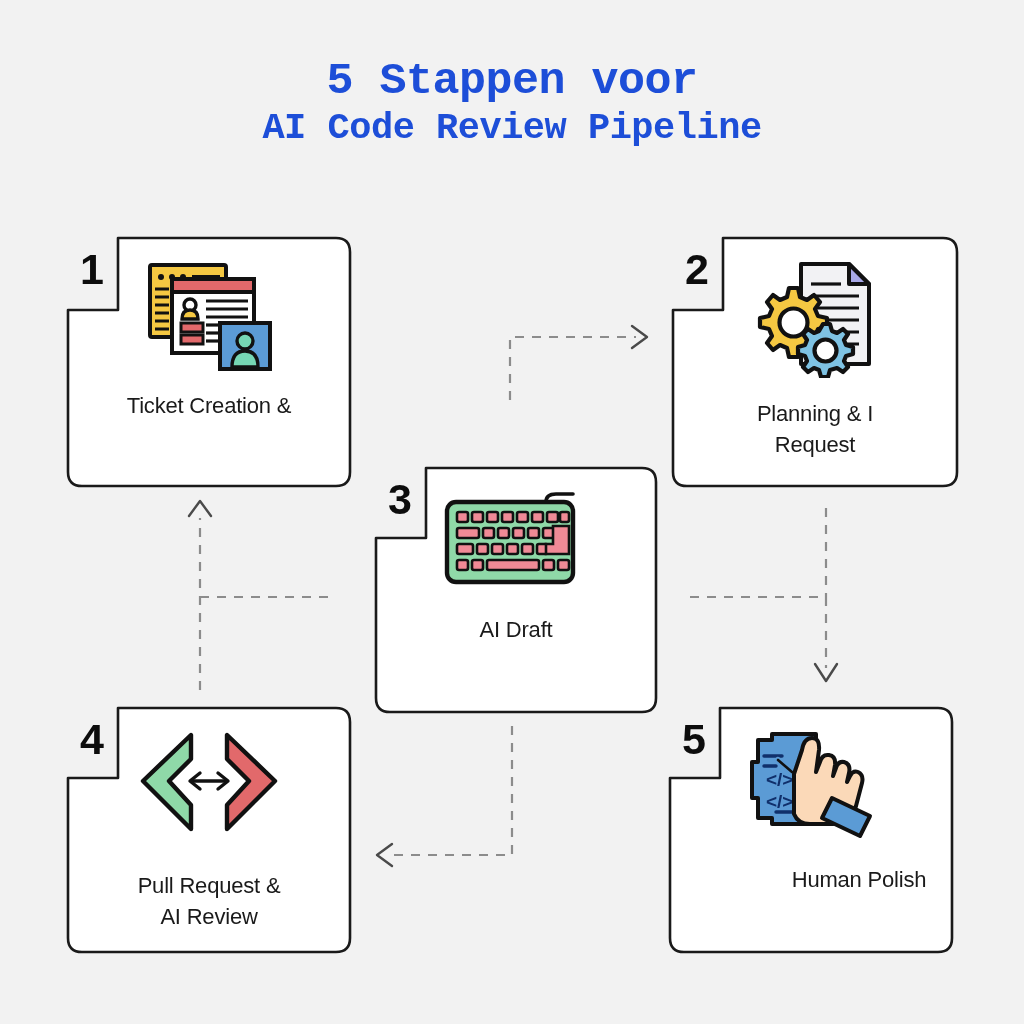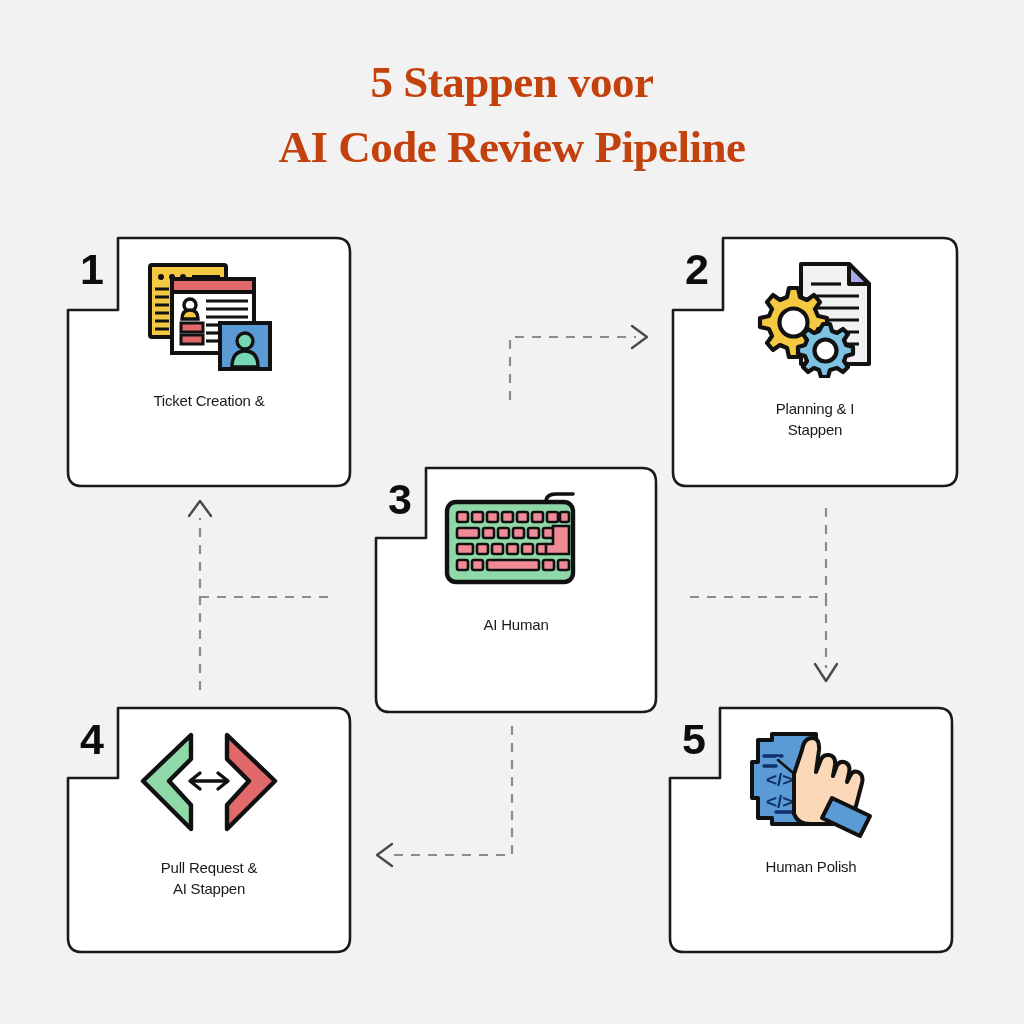--- a/index.html
+++ b/index.html
@@ -23,27 +23,27 @@
   .title-block {
     position: absolute;
     top: 58px;
     left: 0;
     width: 1024px;
     text-align: center;
     line-height: 1.08;
   }
   .title-line {
     display: block;
-    font-family: Liberation Serif, serif;
+    font-family: Liberation Mono, monospace;
     font-weight: bold;
-    color: #c2410c;
+    color: #1d4ed8;
     letter-spacing: -0.5px;
   }
   .title-line-1 { font-size: 45px; }
-  .title-line-2 { font-size: 45px; margin-top: 16px; }
+  .title-line-2 { font-size: 37px; margin-top: 2px; }
 
   .card {
     position: absolute;
     box-sizing: border-box;
     background: #ffffff;
   }
   .card-svg {
     position: absolute;
     inset: 0;
     width: 100%;
@@ -69,21 +69,21 @@
     display: flex;
     justify-content: center;
     align-items: center;
   }
   .card-label {
     position: absolute;
     left: 0;
     width: 100%;
     text-align: center;
     font-family: "Liberation Sans", sans-serif;
-    font-size: 15px;
+    font-size: 22px;
     color: #1a1a1a;
     line-height: 1.42;
     letter-spacing: -0.2px;
   }
   .card-label .lbl-line { display: block; }
   .connectors {
     position: absolute;
     inset: 0;
     width: 1024px;
     height: 1024px;
@@ -198,21 +198,21 @@
 
           <path d="M40,30 L49,30 L51,39 L58,42 L65,37 L71,44 L66,51 L69,58 L78,60 L78,69 L69,71 L66,78 L71,85 L65,92 L58,87 L51,90 L49,99 L40,99 L38,90 L31,87 L24,92 L18,85 L23,78 L20,71 L11,69 L11,60 L20,58 L23,51 L18,44 L24,37 L31,42 L38,39 Z" fill="#f5c842" stroke="#111" stroke-width="4.2" stroke-linejoin="round"></path>
           <circle cx="44.5" cy="64.5" r="14" fill="#ffffff" stroke="#111" stroke-width="4.2"></circle>
 
           <path d="M74,66 L81,66 L83,73 L88,75 L94,71 L99,76 L95,82 L97,87 L104,89 L104,96 L97,98 L95,103 L99,109 L94,114 L88,110 L81,112 L79,119 L72,119 L70,112 L65,110 L59,114 L54,109 L58,103 L56,98 L49,96 L49,89 L56,87 L58,82 L54,76 L59,71 L65,75 L70,73 Z" fill="#7ec2e3" stroke="#111" stroke-width="4.2" stroke-linejoin="round"></path>
           <circle cx="76.5" cy="92.5" r="11" fill="#ffffff" stroke="#111" stroke-width="4.2"></circle>
         </svg>
       </div>
       <div class="card-label" style="top:162px;">
         <span class="lbl-line">Planning &amp; I</span>
-        <span class="lbl-line">Stappen</span>
+        <span class="lbl-line">Request</span>
       </div>
     </div>
   </div>
 
   <div class="card" style="left:374px; top:466px; width:284px; height:250px; background:transparent;">
     <svg class="card-svg" viewBox="0 0 284 250" preserveAspectRatio="none">
       <path d="M52,2 L268,2 Q282,2 282,16 L282,232 Q282,246 268,246 L16,246 Q2,246 2,232 L2,72 L52,72 Z" fill="#ffffff" stroke="#1a1a1a" stroke-width="2.6" stroke-linejoin="round"></path>
     </svg>
     <div class="card-inner">
       <div class="card-num" style="left:14px; top:12px;">3</div>
@@ -249,21 +249,21 @@
 
             <rect x="16" y="72" width="11" height="10" rx="2"></rect>
             <rect x="31" y="72" width="11" height="10" rx="2"></rect>
             <rect x="46" y="72" width="52" height="10" rx="2"></rect>
             <rect x="102" y="72" width="11" height="10" rx="2"></rect>
             <rect x="117" y="72" width="11" height="10" rx="2"></rect>
           </g>
         </svg>
       </div>
       <div class="card-label" style="top:148px;">
-        <span class="lbl-line">AI Human</span>
+        <span class="lbl-line">AI Draft</span>
       </div>
     </div>
   </div>
 
   <div class="card" style="left:66px; top:706px; width:286px; height:250px; background:transparent;">
     <svg class="card-svg" viewBox="0 0 286 250" preserveAspectRatio="none">
       <path d="M52,2 L270,2 Q284,2 284,16 L284,232 Q284,246 270,246 L16,246 Q2,246 2,232 L2,72 L52,72 Z" fill="#ffffff" stroke="#1a1a1a" stroke-width="2.6" stroke-linejoin="round"></path>
     </svg>
     <div class="card-inner">
       <div class="card-num" style="left:14px; top:12px;">4</div>
@@ -272,23 +272,23 @@
 
           <path d="M62,6 L62,30 L40,52 L62,76 L62,100 L14,52 Z" fill="#8fd9a8" stroke="#111" stroke-width="4.4" stroke-linejoin="round"></path>
 
           <path d="M98,6 L98,30 L120,52 L98,76 L98,100 L146,52 Z" fill="#e2696b" stroke="#111" stroke-width="4.4" stroke-linejoin="round"></path>
 
           <line x1="62" y1="52" x2="98" y2="52" stroke="#111" stroke-width="3.4"></line>
           <path d="M71,44 L61,52 L71,60" fill="none" stroke="#111" stroke-width="3.4" stroke-linecap="round" stroke-linejoin="round"></path>
           <path d="M89,44 L99,52 L89,60" fill="none" stroke="#111" stroke-width="3.4" stroke-linecap="round" stroke-linejoin="round"></path>
         </svg>
       </div>
-      <div class="card-label" style="top:151px;">
+      <div class="card-label" style="top:164px;">
         <span class="lbl-line">Pull Request &amp;</span>
-        <span class="lbl-line">AI Stappen</span>
+        <span class="lbl-line">AI Review</span>
       </div>
     </div>
   </div>
 
   <div class="card" style="left:668px; top:706px; width:286px; height:250px; background:transparent;">
     <svg class="card-svg" viewBox="0 0 286 250" preserveAspectRatio="none">
       <path d="M52,2 L270,2 Q284,2 284,16 L284,232 Q284,246 270,246 L16,246 Q2,246 2,232 L2,72 L52,72 Z" fill="#ffffff" stroke="#1a1a1a" stroke-width="2.6" stroke-linejoin="round"></path>
     </svg>
     <div class="card-inner">
       <div class="card-num" style="left:14px; top:12px;">5</div>
@@ -309,19 +309,19 @@
 
           <path d="M58,46 L66,22 Q68,10 76,10 Q84,10 83,22 L80,44
                    L84,34 Q86,26 93,27 Q100,28 99,37 L97,48
                    L100,40 Q102,33 108,34 Q115,36 113,45 L111,54
                    L114,48 Q117,42 122,44 Q128,47 126,55
                    L120,78 Q114,96 96,96 L74,96 Q62,96 58,86 Z" fill="#fbd9b8" stroke="#111" stroke-width="4" stroke-linejoin="round"></path>
 
           <path d="M96,70 L134,88 L124,108 L86,90 Z" fill="#5b9bd5" stroke="#111" stroke-width="4" stroke-linejoin="round"></path>
         </svg>
       </div>
-      <div class="card-label" style="top:150px;">
+      <div class="card-label" style="top:158px;padding-left:48px;">
         <span class="lbl-line">Human Polish</span>
       </div>
     </div>
   </div>
 
 </div>
 
 </body></html>

